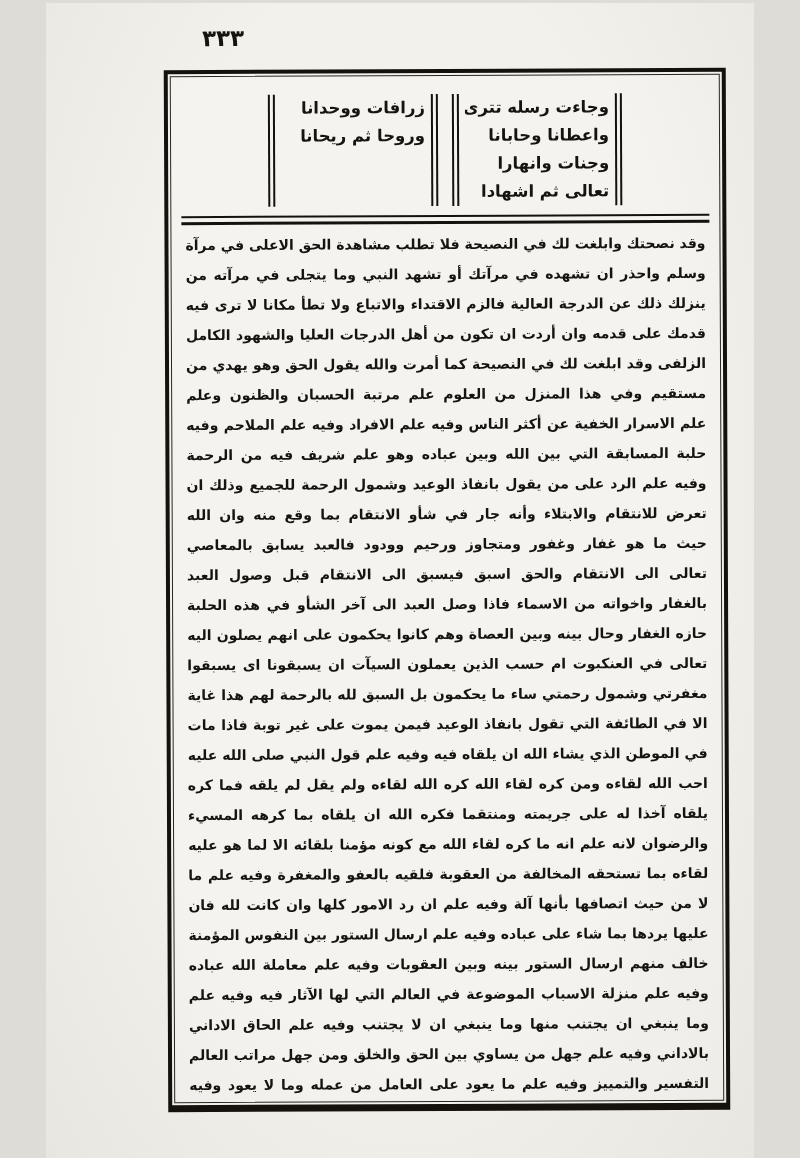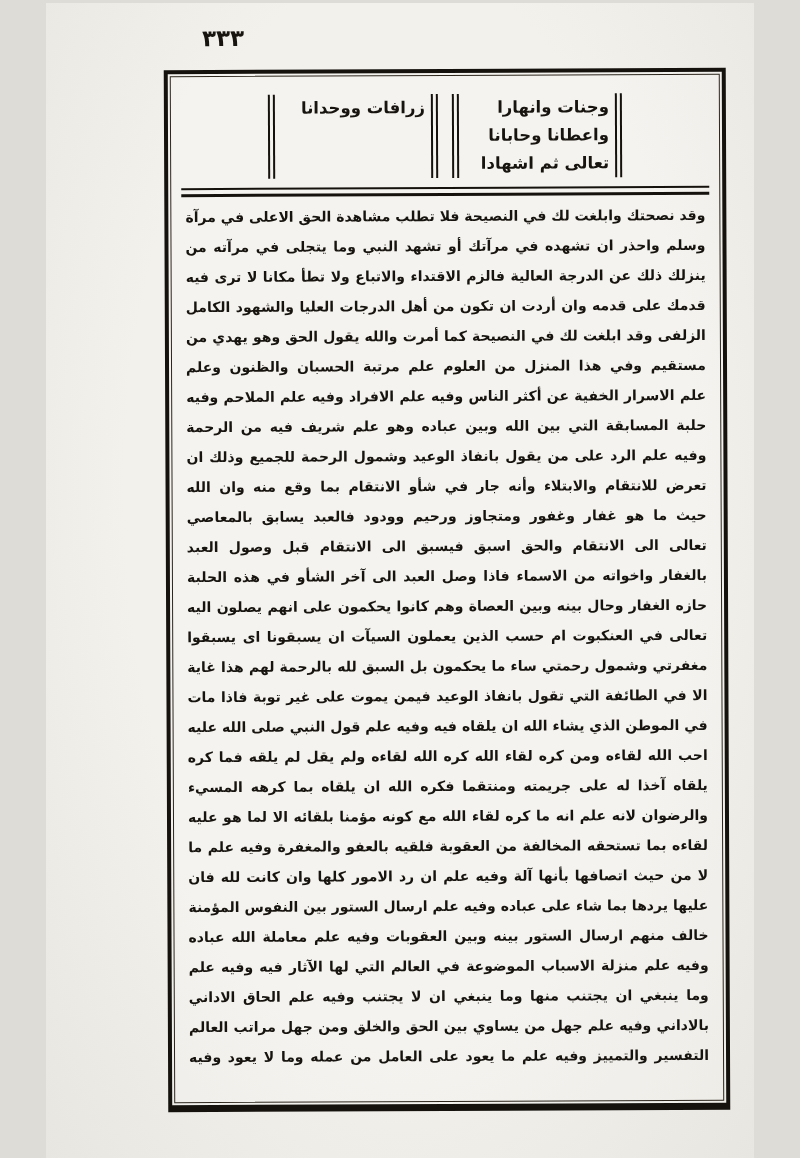--- a/index.html
+++ b/index.html
@@ -89,26 +89,28 @@
 <body>
 
 <div class="page">
   <div class="page-number">٣٣٣</div>
 
   <div class="frame">
     <div class="frame-inner">
 
       <div class="poem">
         <div class="poem-col">
+            <div class="poem-line">وجاءت رسله تترى</div>
+            <div class="poem-line">واعطانا وحابانا</div>
             <div class="poem-line">وجنات وانهارا</div>
-            <div class="poem-line">واعطانا وحابانا</div>
             <div class="poem-line">تعالى ثم اشهادا</div>
           </div>
         <div class="poem-col">
             <div class="poem-line">زرافات ووحدانا</div>
+            <div class="poem-line">وروحا ثم ريحانا</div>
           </div>
       </div>
 
       <div class="divider"></div>
 
       <div class="body-text">
           <div class="bline">وقد نصحتك وابلغت لك في النصيحة فلا تطلب مشاهدة الحق الاعلى في مرآة نبيك محمد صلى الله عليه</div>
           <div class="bline">وسلم واحذر ان تشهده في مرآتك أو تشهد النبي وما يتجلى في مرآته من الحق في مرآتك فانه</div>
           <div class="bline">ينزلك ذلك عن الدرجة العالية فالزم الاقتداء والاتباع ولا تطأ مكانا لا ترى فيه قدم نبيك فضع</div>
           <div class="bline">قدمك على قدمه وان أردت ان تكون من أهل الدرجات العليا والشهود الكامل في المكانة</div>

